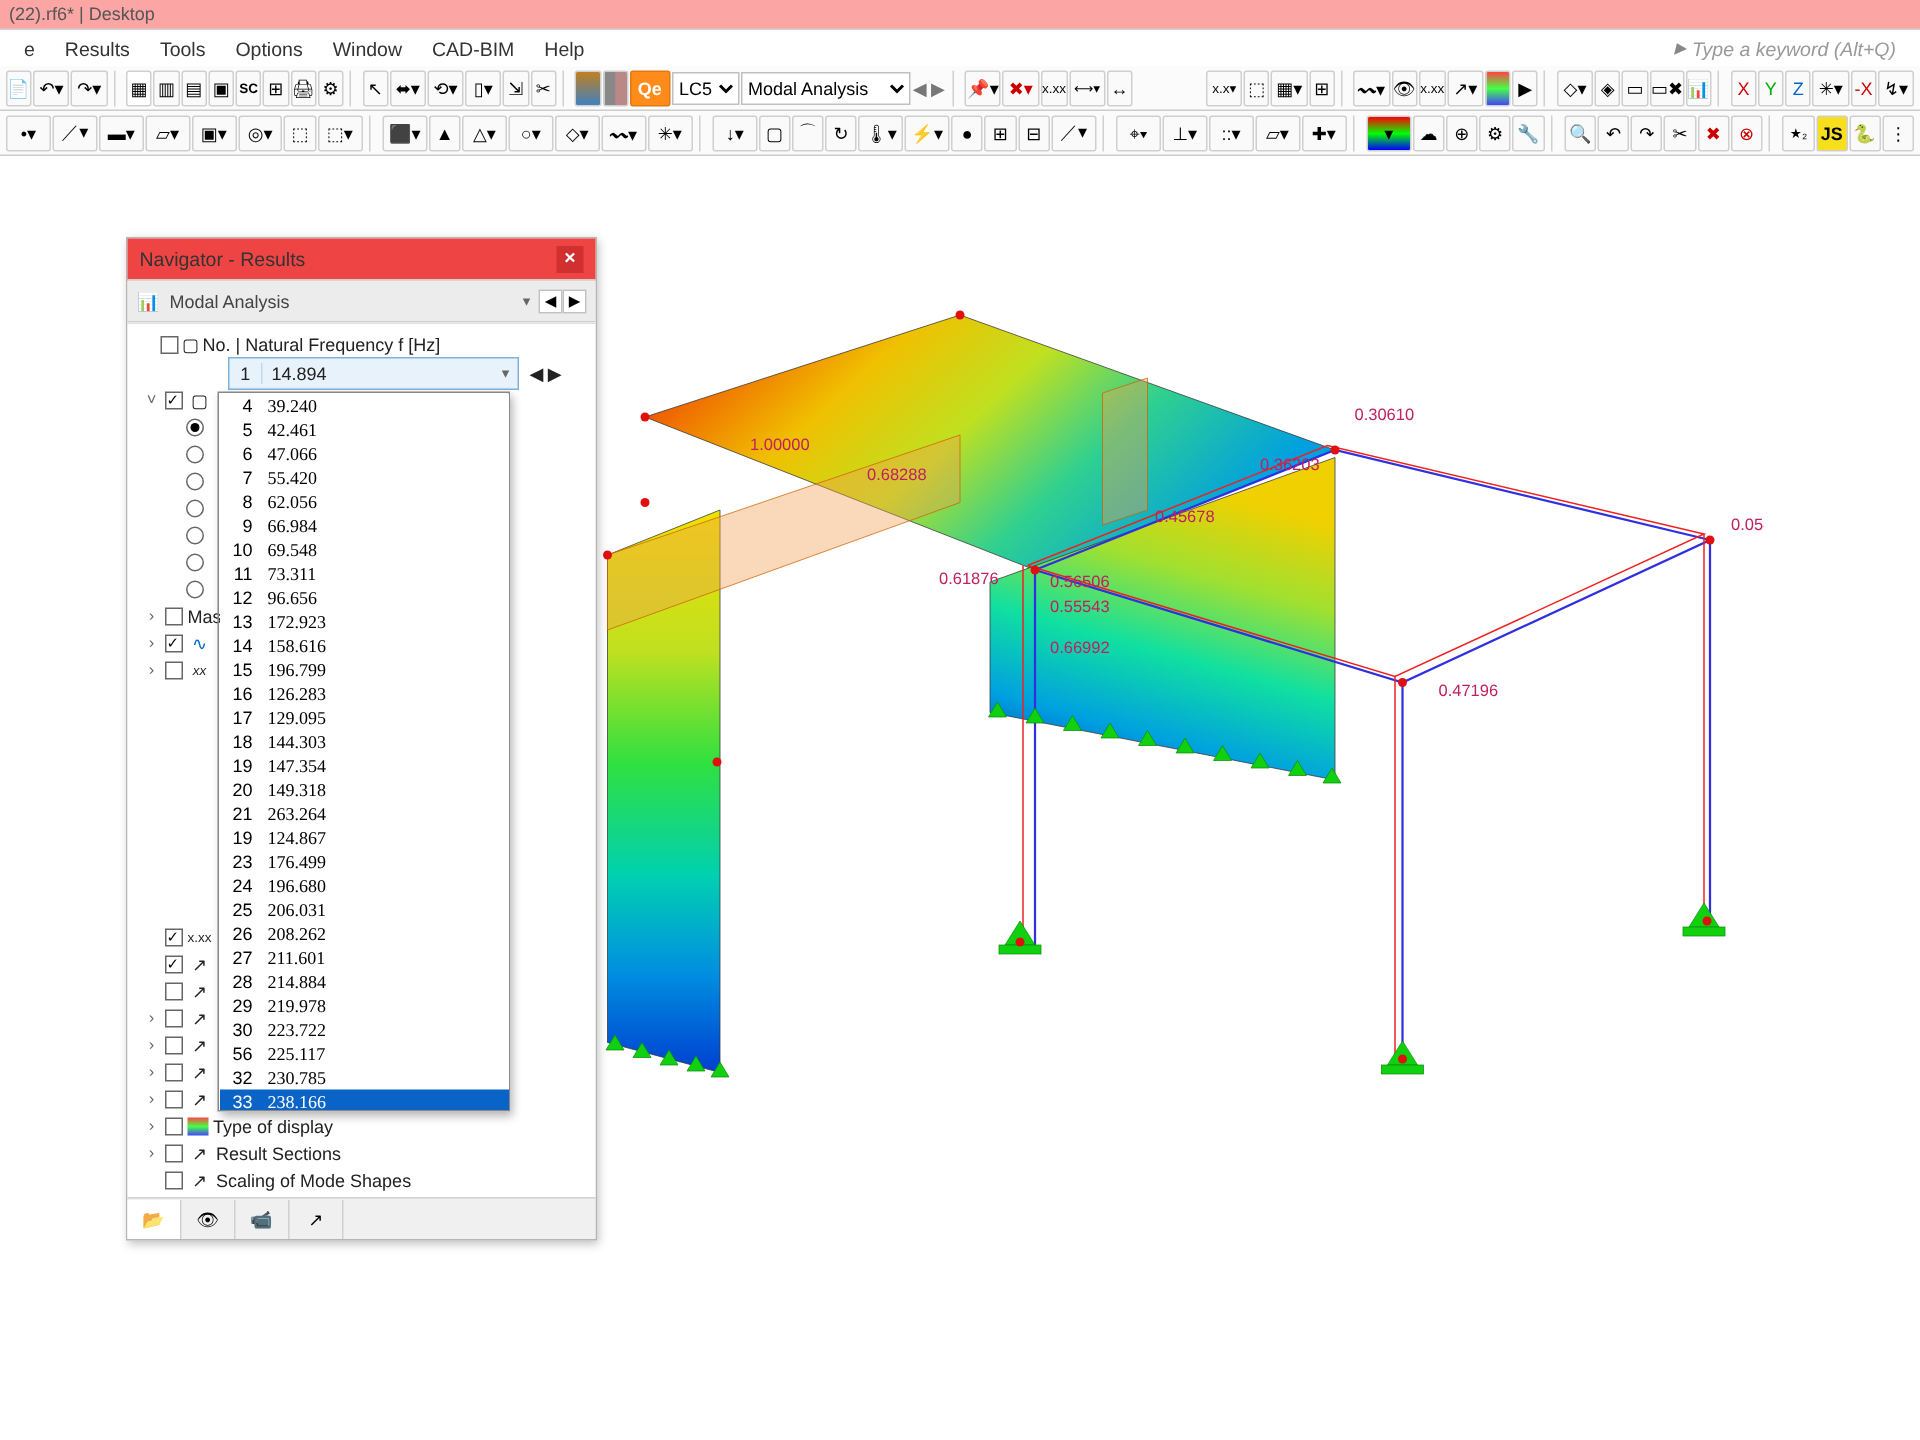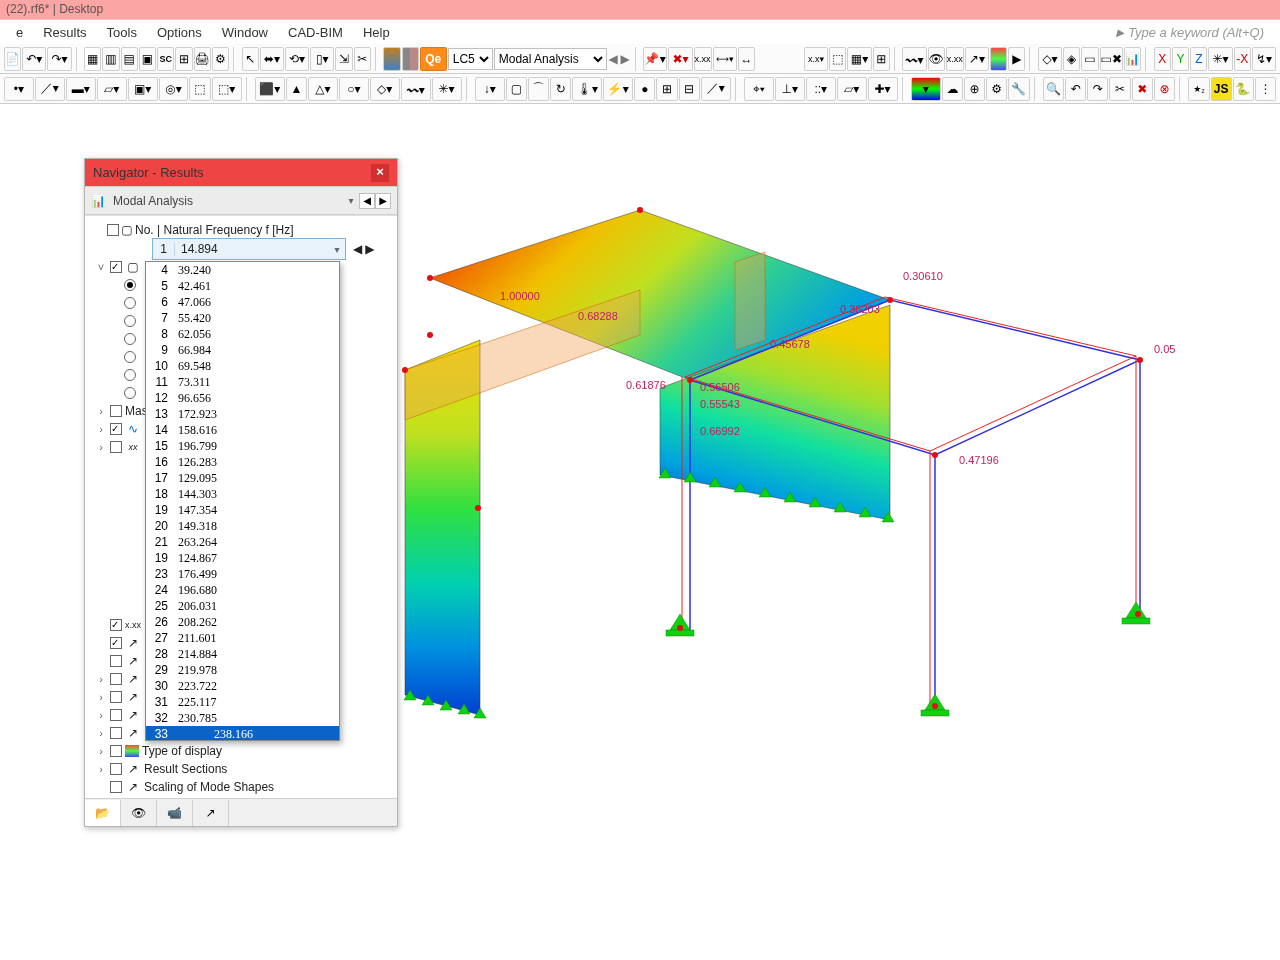--- a/index.html
+++ b/index.html
@@ -47,21 +47,21 @@
 .freq-header { display: flex; align-items: center; height: 20px; }
 .freq-select { position: relative; display: flex; align-items: center; height: 22px; border: 1px solid #7eb4da; background: #e8f2fb; width: 194px; margin-left: 2px; }
 .freq-select .no { width: 22px; text-align: center; border-right: 1px solid #c0d8eb; }
 .freq-select .val { padding-left: 6px; flex: 1; }
 .freq-select .drop { width: 16px; text-align: center; color: #666; cursor: pointer; font-size: 10px; }
 
 .dropdown-list { position: absolute; left: 145px; top: 261px; width: 195px; max-height: 480px; border: 1px solid #888; background: #fff; overflow-y: auto; z-index: 20; box-shadow: 2px 3px 6px rgba(0,0,0,0.3); }
 .dd-row { display: flex; height: 16px; align-items: center; font-size: 12px; cursor: pointer; }
 .dd-row .c1 { width: 26px; text-align: right; padding-right: 4px; }
 .dd-row .c2 { flex: 1; padding-left: 6px; font-family: Liberation Serif, serif; }
-.dd-row.sel { background: #0a64c8; color: #fff; gap: 36px; }
+.dd-row.sel { background: #0a64c8; color: #fff; }
 
 .nav-footer { height: 28px; border-top: 1px solid #d0d0d0; background: #f0f0f0; display: flex; align-items: center; }
 .nav-tab { width: 36px; height: 26px; border-right: 1px solid #d0d0d0; display: flex; align-items: center; justify-content: center; cursor: pointer; }
 .nav-tab.active { background: #fff; }
 
 
 .view3d { position: absolute; left: 396px; top: 170px; width: 780px; height: 600px; }
 .view3d svg { width: 100%; height: 100%; }
 .node-label { font-size: 11px; fill: #c02060; font-family: sans-serif; }
 </style>
@@ -599,21 +599,21 @@
     </div>
     <div class="dd-row">
       <span class="c1">29</span>
       <span class="c2">219.978</span>
     </div>
     <div class="dd-row">
       <span class="c1">30</span>
       <span class="c2">223.722</span>
     </div>
     <div class="dd-row">
-      <span class="c1">31</span>
+      <span class="c1">56</span>
       <span class="c2">225.117</span>
     </div>
     <div class="dd-row">
       <span class="c1">32</span>
       <span class="c2">230.785</span>
     </div>
     <div class="dd-row sel">
       <span class="c1">33</span>
       <span class="c2">238.166</span>
     </div>

